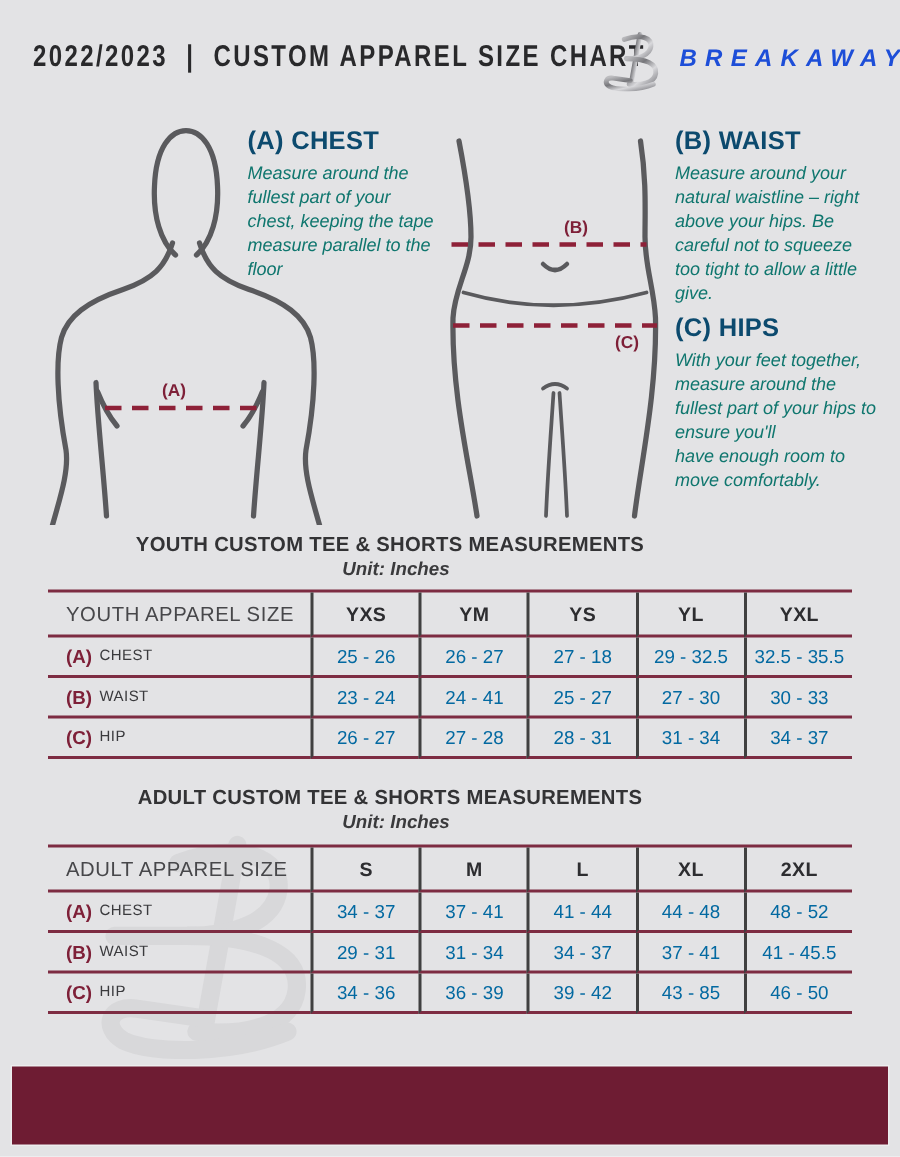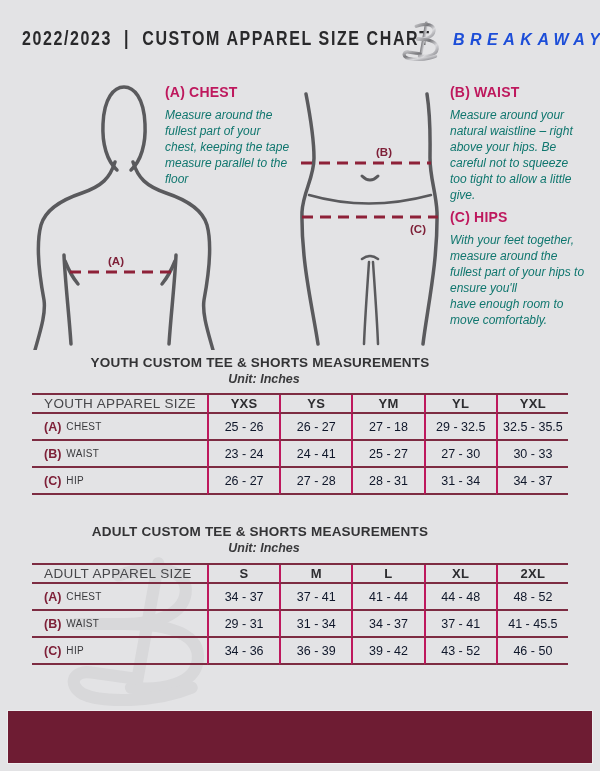--- a/index.html
+++ b/index.html
@@ -15,21 +15,21 @@
     font-size:20px; font-weight:800; letter-spacing:2px; color:#29292b;
     transform:scaleX(.8); transform-origin:left center; white-space:pre;
   }
   .brand-logo{position:absolute; left:398px; top:19px;}
   .brand-name{
     position:absolute; left:453px; top:31px;
     font-size:16px; font-weight:700; letter-spacing:5.5px; color:#1d4ed8;font-style:italic;
   }
   
   .guide-heading{
-    position:absolute; font-size:14px; font-weight:800; letter-spacing:.2px; color:#be185d;
+    position:absolute; font-size:17px; font-weight:800; letter-spacing:.2px; color:#0c4a6e;
   }
   .guide-body{
     position:absolute; font-size:12px; font-style:italic; line-height:1.34;
     color:#0f766e; white-space:pre-line;
   }
   .h-chest{left:165px; top:84px;} .b-chest{left:165px; top:107px; width:130px;}
   .h-waist{left:450px; top:84px;} .b-waist{left:450px; top:107px; width:133px;}
   .h-hips{left:450px; top:209px;} .b-hips{left:450px; top:232px; width:138px;}
   .fig{position:absolute;}
   .fig-upper{left:14px; top:82px;}
@@ -54,26 +54,26 @@
   .size-table{
     position:absolute; left:32px; width:536px; z-index:1;
     display:grid; grid-template-columns:175px repeat(5,1fr);
     border-top:2px solid #7d2c42;
   }
   .tbl-youth{top:393px;} .tbl-adult{top:563px;}
   .cell{
     display:flex; align-items:center; border-bottom:2px solid #7d2c42;
     box-sizing:border-box; background:transparent;
   }
-  .cell.vline{border-left:2px solid #be185d; justify-content:center;}
-  .cell.hd{height:19px;} .cell.rw{height:27px;}
+  .cell.vline{border-left:2px solid #404040; justify-content:center;}
+  .cell.hd{height:30px;} .cell.rw{height:27px;}
   .label-cell{padding-left:12px;}
   .size-head{font-size:13px; font-weight:700; color:#2d2d30; letter-spacing:.3px;}
   .size-label{font-size:13.5px; color:#47474a; letter-spacing:.4px;}
-  .value{font-size:12.5px; color:#0f172a;}
+  .value{font-size:12.5px; color:#0369a1;}
   .prefix{font-weight:800; color:#7e2038; font-size:12.5px; margin-right:5px;}
   .mname{font-size:10px; color:#3a3a3d; letter-spacing:.3px;}
   
   .footer-bar{
     position:absolute; left:8px; top:711px; width:584px; height:52px;
     background:#6e1c33; box-shadow:0 0 0 1px rgba(255,255,255,.35); z-index:2;
   }
   svg{display:block;}
 </style>
 </head>
@@ -149,22 +149,22 @@
       <path d="M 24,25 C 40,25 49,29 48,37 C 47,45 36,47 26,46"></path>
       <path d="M 46,46 C 34,51 16,51 10,48 C 5,45 7,40 13,41 L 27,43"></path>
     </g>
   </svg>
 
   <div class="tbl-title t-youth-title">YOUTH CUSTOM TEE &amp; SHORTS MEASUREMENTS</div>
   <div class="tbl-unit t-youth-unit">Unit: Inches</div>
   <div class="size-table tbl-youth">
       <div class="cell hd label-cell size-label">YOUTH APPAREL SIZE</div>
       <div class="cell hd vline size-head">YXS</div>
+      <div class="cell hd vline size-head">YM</div>
       <div class="cell hd vline size-head">YS</div>
-      <div class="cell hd vline size-head">YM</div>
       <div class="cell hd vline size-head">YL</div>
       <div class="cell hd vline size-head">YXL</div>
       <div class="cell rw label-cell">
         <span class="prefix">(A)</span>
         <span class="mname">CHEST</span>
       </div>
       <div class="cell rw vline value">25 - 26</div>
       <div class="cell rw vline value">26 - 27</div>
       <div class="cell rw vline value">27 - 18</div>
       <div class="cell rw vline value">29 - 32.5</div>
@@ -216,19 +216,19 @@
       <div class="cell rw vline value">34 - 37</div>
       <div class="cell rw vline value">37 - 41</div>
       <div class="cell rw vline value">41 - 45.5</div>
       <div class="cell rw label-cell">
         <span class="prefix">(C)</span>
         <span class="mname">HIP</span>
       </div>
       <div class="cell rw vline value">34 - 36</div>
       <div class="cell rw vline value">36 - 39</div>
       <div class="cell rw vline value">39 - 42</div>
-      <div class="cell rw vline value">43 - 52</div>
+      <div class="cell rw vline value">43 - 85</div>
       <div class="cell rw vline value">46 - 50</div>
     </div>
 
   <div class="footer-bar" style="background: rgb(110, 28, 51);"></div>
 
 </div>
 
 </body></html>

